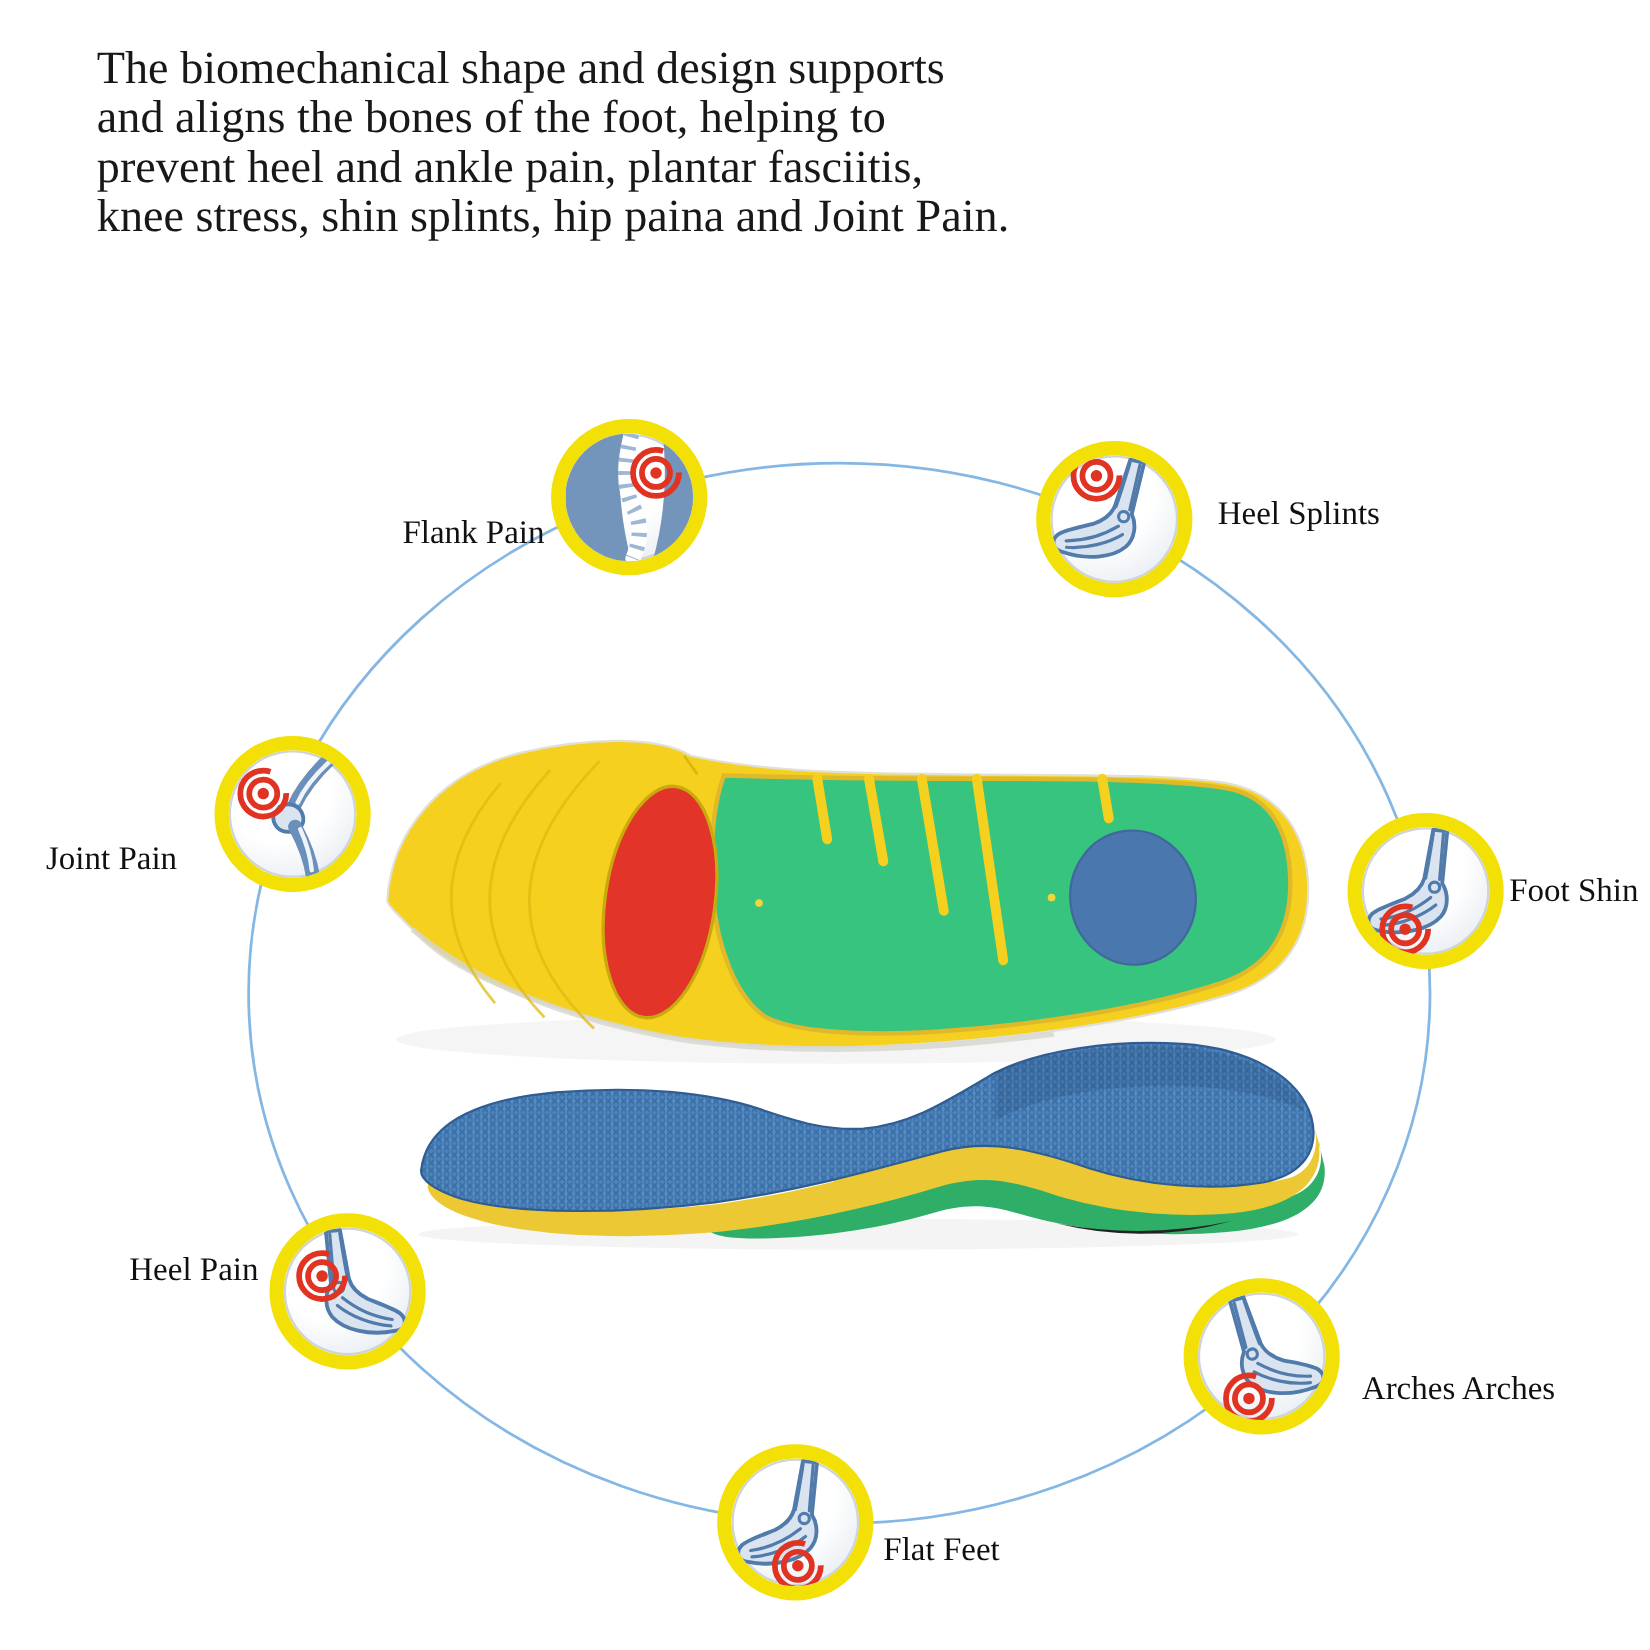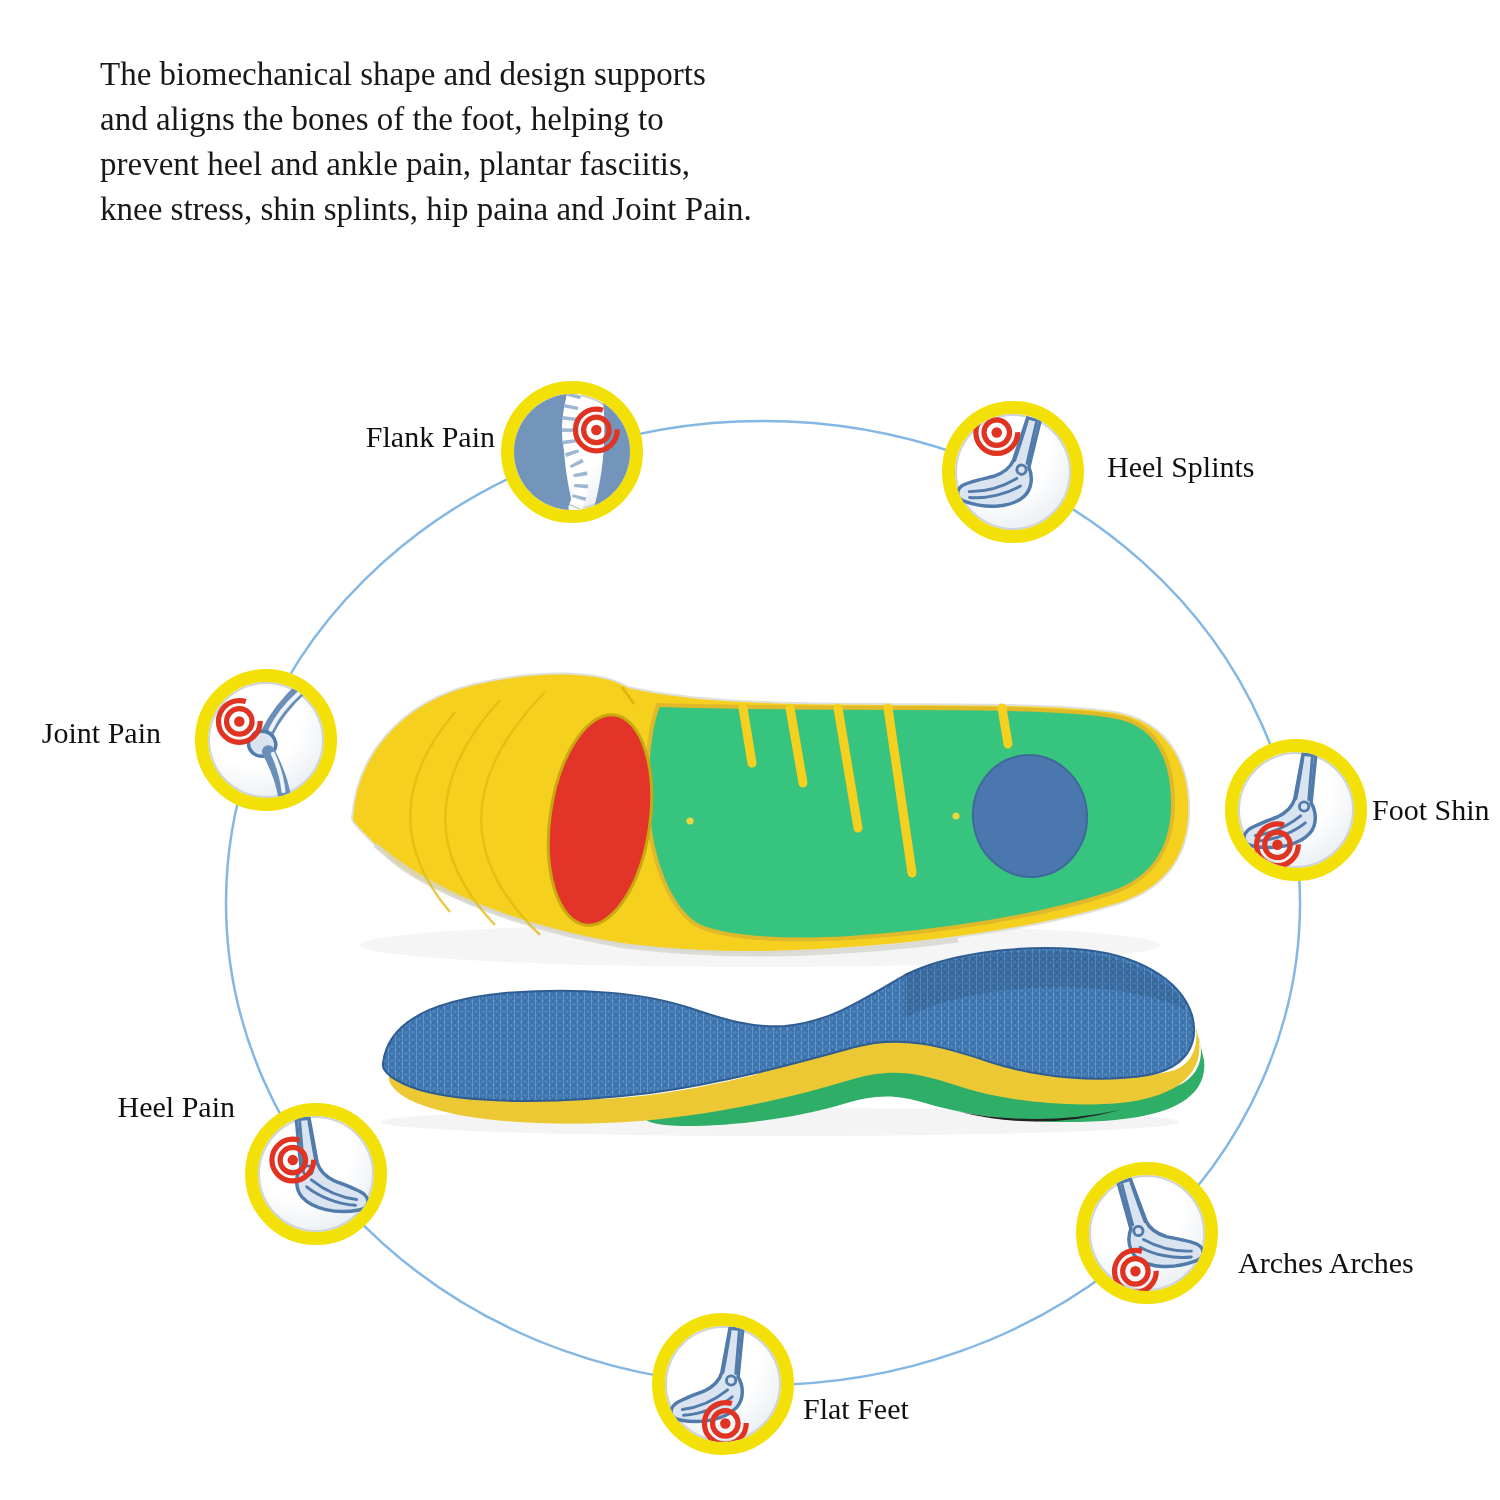--- a/index.html
+++ b/index.html
@@ -1,27 +1,27 @@
 <!DOCTYPE html>
 <html><head>
 <meta charset="utf-8">
 <style>
   html,body{margin:0;padding:0;background:#ffffff;}
   .canvas{position:relative;width:1500px;height:1500px;background:#ffffff;overflow:hidden;
           font-family:"Liberation Serif", serif;color:#161616;}
-  .intro{position:absolute;left:88px;top:40px;margin:12px;font-size:33px;line-height:45px;
+  .intro{position:absolute;left:88px;top:40px;margin:0;font-size:42px;line-height:45px;
          white-space:pre-line;color:#181818;}
   .scene{position:absolute;left:0;top:0;width:1500px;height:1500px;}
   .badge{position:absolute;width:142px;height:142px;border-radius:50%;
          border:13px solid #f2e006;box-sizing:border-box;overflow:hidden;
          background:radial-gradient(circle at 38% 30%, #ffffff 45%, #e7ecf2 85%, #d9dfe7 100%);
          box-shadow:inset 0 0 0 2px #cdd3da;}
   .badge svg{position:absolute;left:0;top:0;width:116px;height:116px;}
   .label{position:absolute;font-size:30px;color:#101010;white-space:nowrap;}
-  .label.r{text-align:right;}
+  .label.r{text-align:right;margin-top:48px;}
   
   .b-flank {left:501px;top:381px;}
   .b-shin  {left:942px;top:401px;}
   .b-joint {left:195px;top:669px;}
   .b-foot  {left:1225px;top:739px;}
   .b-heel  {left:245px;top:1103px;}
   .b-arch  {left:1076px;top:1162px;}
   .b-flat  {left:652px;top:1313px;}
   
   .l-flank {left:280px;top:420px;width:215px;}

